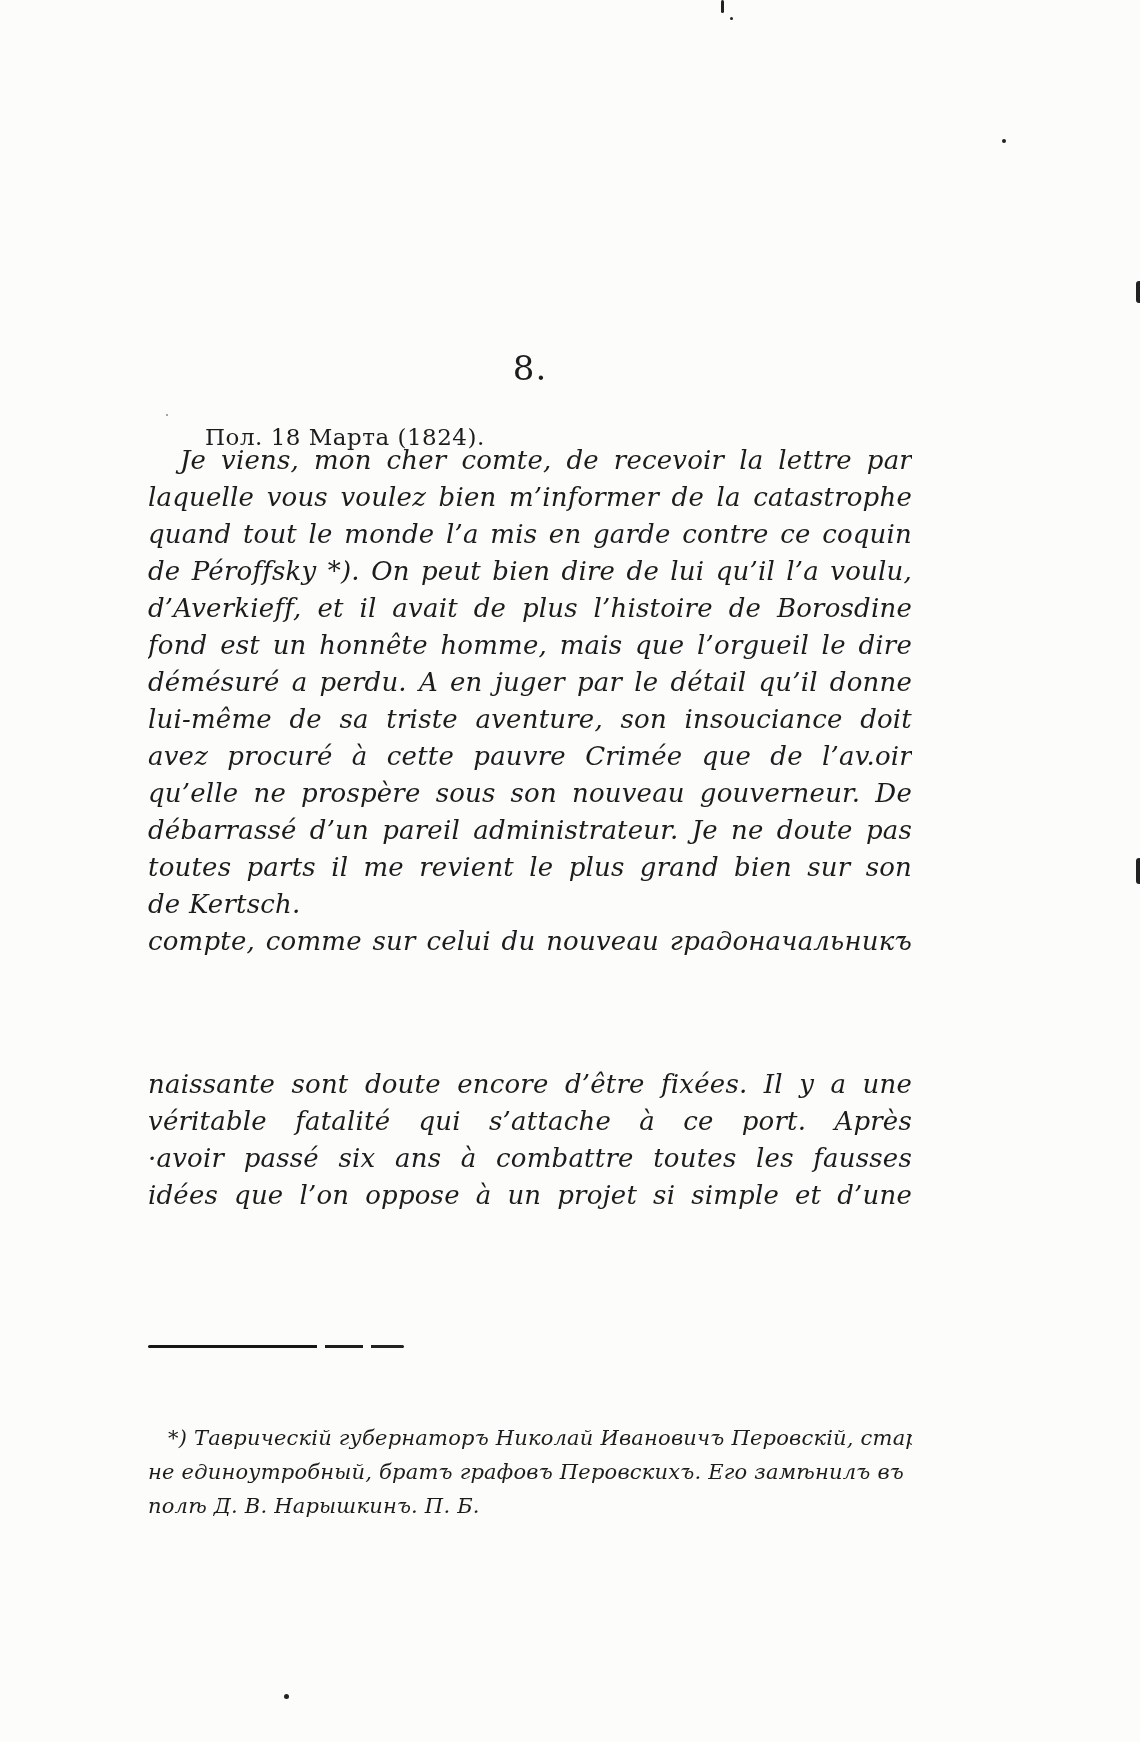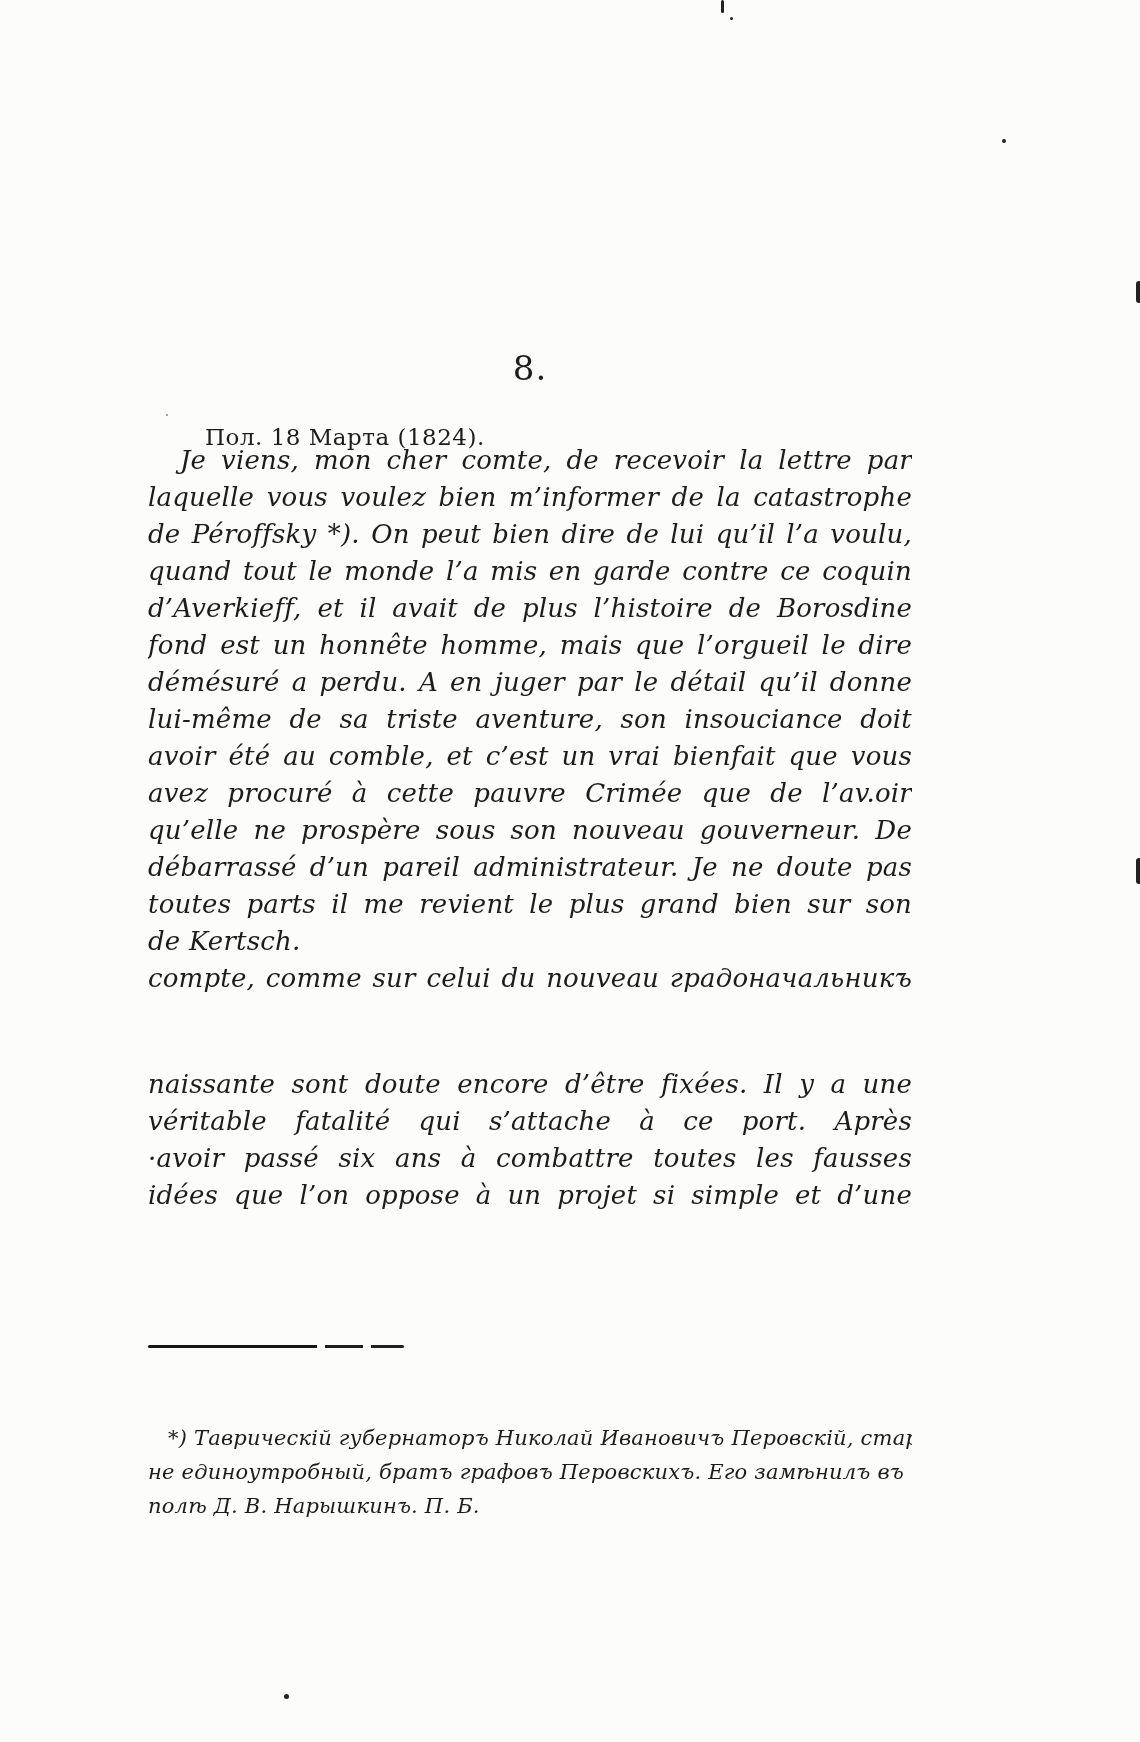--- a/index.html
+++ b/index.html
@@ -92,27 +92,26 @@
 
 <div class="page">
 
   <div class="section-number">8.</div>
 
   <div class="dateline">Пол. 18 Марта (1824).</div>
 
   <div class="textblock para1">
     <div class="line indent">Je viens, mon cher comte, de recevoir la lettre par</div>
     <div class="line">laquelle vous voulez bien m’informer de la catastrophe</div>
+    <div class="line">quand tout le monde l’a mis en garde contre ce coquin</div>
     <div class="line">de Péroffsky *). On peut bien dire de lui qu’il l’a voulu,</div>
-    <div class="line">quand tout le monde l’a mis en garde contre ce coquin</div>
     <div class="line">d’Averkieff, et il avait de plus l’histoire de Borosdine</div>
     <div class="line">fond est un honnête homme, mais que l’orgueil le dire</div>
     <div class="line">démésuré a perdu. A en juger par le détail qu’il donne</div>
     <div class="line">lui-même de sa triste aventure, son insouciance doit</div>
-    <div class="line">avoir été au comble, et c’est un vrai bienfait que vous</div>
     <div class="line">avez procuré à cette pauvre Crimée que de l’av.oir</div>
     <div class="line">qu’elle ne prospère sous son nouveau gouverneur. De</div>
     <div class="line">débarrassé d’un pareil administrateur. Je ne doute pas</div>
     <div class="line">toutes parts il me revient le plus grand bien sur son</div>
     <div class="line last">de Kertsch.</div>
     <div class="line">compte, comme sur celui du nouveau градоначальникъ</div>
   </div>
 
   <div class="textblock para2">
     <div class="line">naissante sont doute encore d’être fixées. Il y a une</div>

